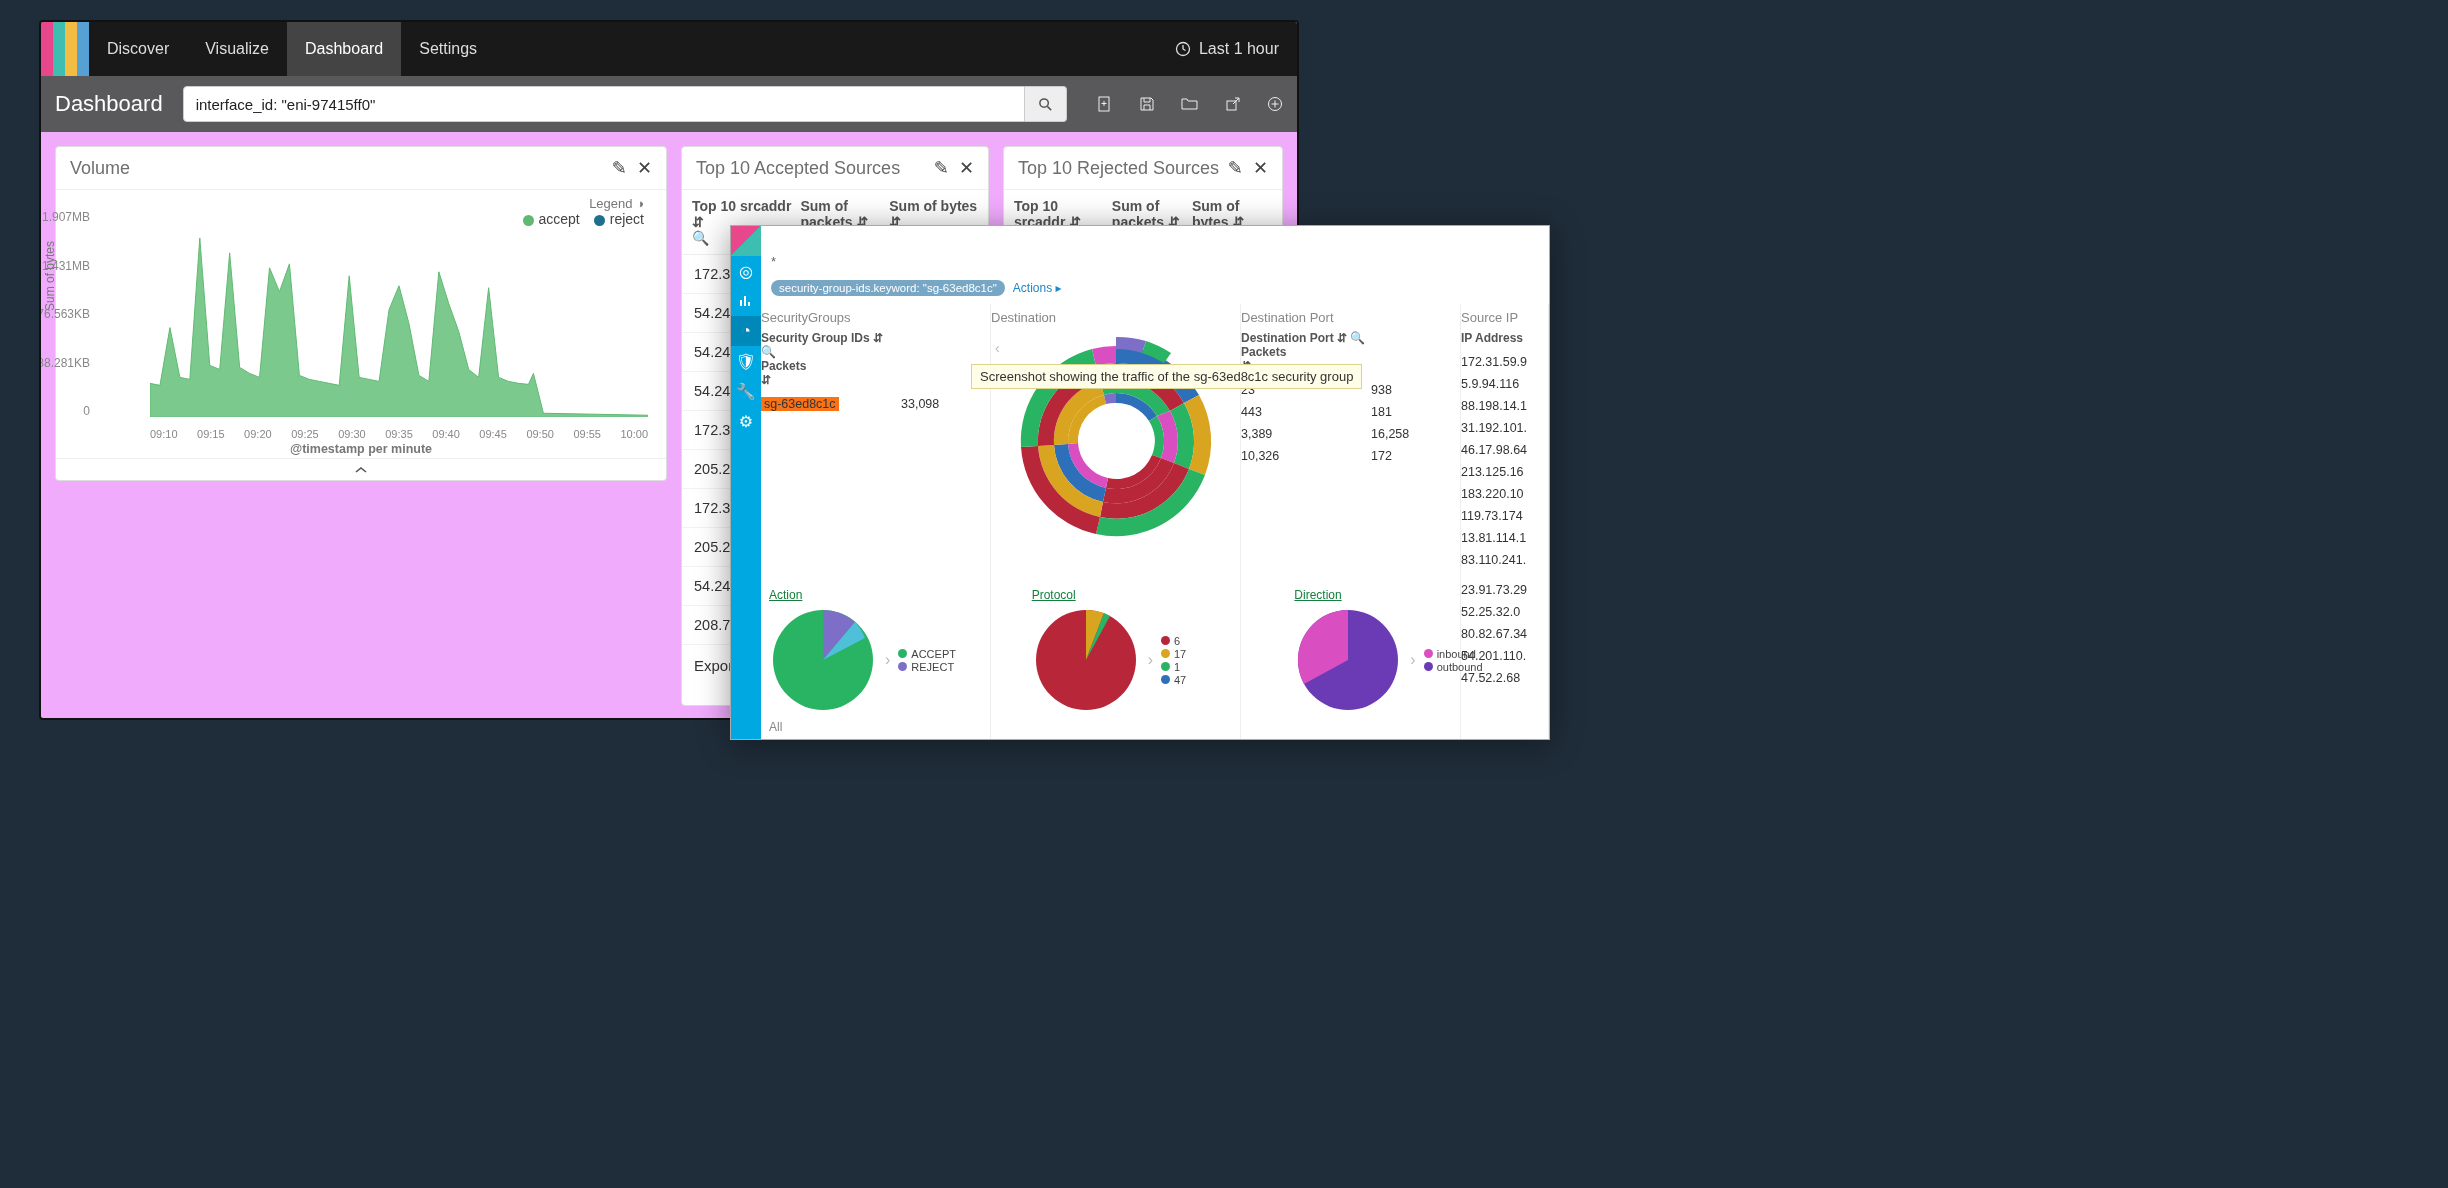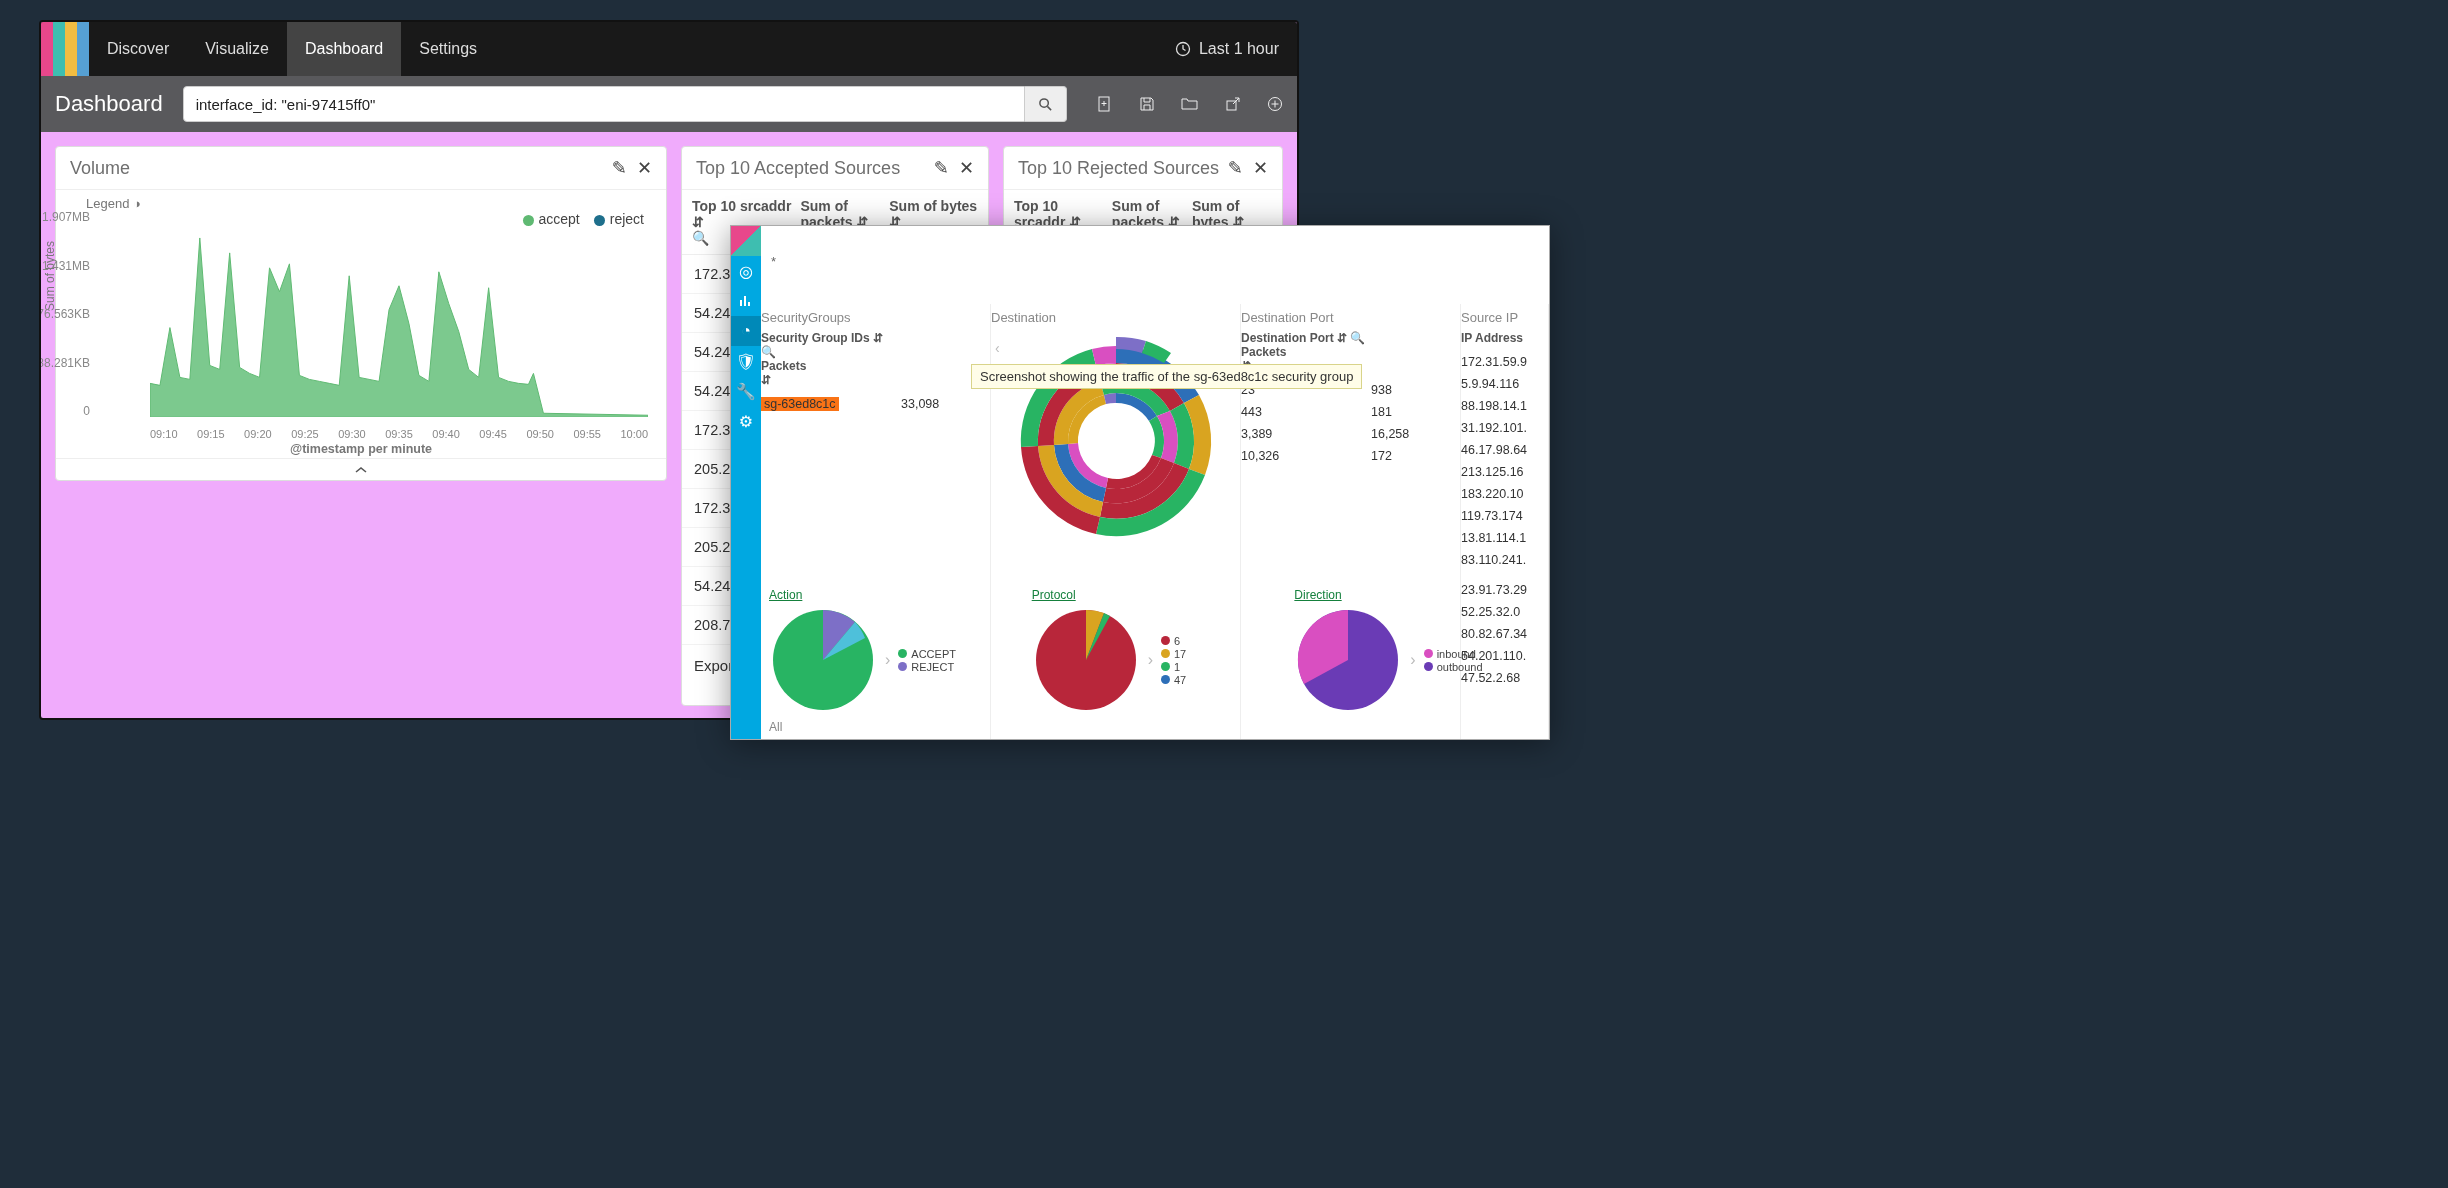--- a/index.html
+++ b/index.html
@@ -20,21 +20,21 @@
 .search-btn { width:42px; height:36px; background:#eee; border:1px solid #ccc; border-left:none; border-radius:0 4px 4px 0; display:flex; align-items:center; justify-content:center; cursor:pointer; }
 .tool-icons { display:flex; gap:26px; margin-left:30px; color:#eee; }
 .tool-icons span { cursor:pointer; }
 .panels-row { display:flex; gap:14px; padding:14px; }
 .panel { background:#fff; border:1px solid #ddd; border-radius:4px; }
 .panel-header { display:flex; align-items:center; padding:10px 14px; border-bottom:1px solid #eee; color:#6f6f6f; font-size:18px; }
 .panel-header .actions { margin-left:auto; display:flex; gap:10px; color:#444; }
 .panel-actions-icon { cursor:pointer; }
 .volume-panel { width:612px; height:335px; display:flex; flex-direction:column; }
 .chart-area { flex:1; position:relative; padding:6px 10px 4px 30px; }
-.legend-line { font-size:13px; color:#777; padding-right:12px; }
+.legend-line { text-align:right; font-size:13px; color:#777; padding-right:12px; }
 .legend-items { display:flex; gap:14px; justify-content:flex-end; font-size:14px; color:#444; padding-right:12px; margin-bottom:4px;}
 .legend-dot { display:inline-block; width:11px; height:11px; border-radius:50%; margin-right:5px; vertical-align:middle;}
 .dot-accept{background:#5fb972;} .dot-reject{background:#1e6f8c;}
 .y-axis { position:absolute; left:34px; top:20px; bottom:40px; display:flex; flex-direction:column; justify-content:space-between; font-size:12px; color:#888; text-align:right; width:60px; transform:translateX(-60px);}
 .y-axis-label { position:absolute; left:-6px; top:50%; transform:rotate(-90deg) translateX(20px); transform-origin:left; font-size:12px; color:#777; white-space:nowrap;}
 .x-axis { position:absolute; left:94px; right:18px; bottom:18px; display:flex; justify-content:space-between; font-size:11px; color:#888;}
 .x-axis-label { position:absolute; left:50%; bottom:2px; transform:translateX(-50%); font-size:12.5px; color:#777;font-weight:bold;}
 .area-svg { position:absolute; left:94px; right:18px; top:38px; bottom:36px; }
 .collapse-bar { height:22px; border-top:1px solid #eee; display:flex; align-items:center; justify-content:center; cursor:pointer; color:#555; }
 .side-panel { width:300px; height:560px; }
@@ -243,20 +243,24 @@
         <svg width="14" height="14" viewBox="0 0 14 14">
           <path d="M2 12V6M6 12V2M10 12V8" stroke="#fff" stroke-width="2"></path>
         </svg>
       </div>
     <div class="sg-side-icon active">◔</div>
     <div class="sg-side-icon">🛡</div>
     <div class="sg-side-icon">🔧</div>
     <div class="sg-side-icon">⚙</div>
   </div>
   <div class="sg-query-row">*</div>
+  <div class="sg-filter-row">
+    <span class="filter-pill">security-group-ids.keyword: "sg-63ed8c1c"</span>
+    <span class="actions-link"><span>Actions</span> ▸</span>
+  </div>
 
   <div class="sg-body">
     <div class="col" style="width:230px;">
       <div class="col-title">SecurityGroups</div>
       <div class="tbl-head">
           <span style="width:140px;"><span>Security Group IDs</span> <span>⇵</span> <span>🔍</span></span>
           <span>Packets</span> 
           <span>⇵</span>
         </div>
       <div class="tbl-row">

